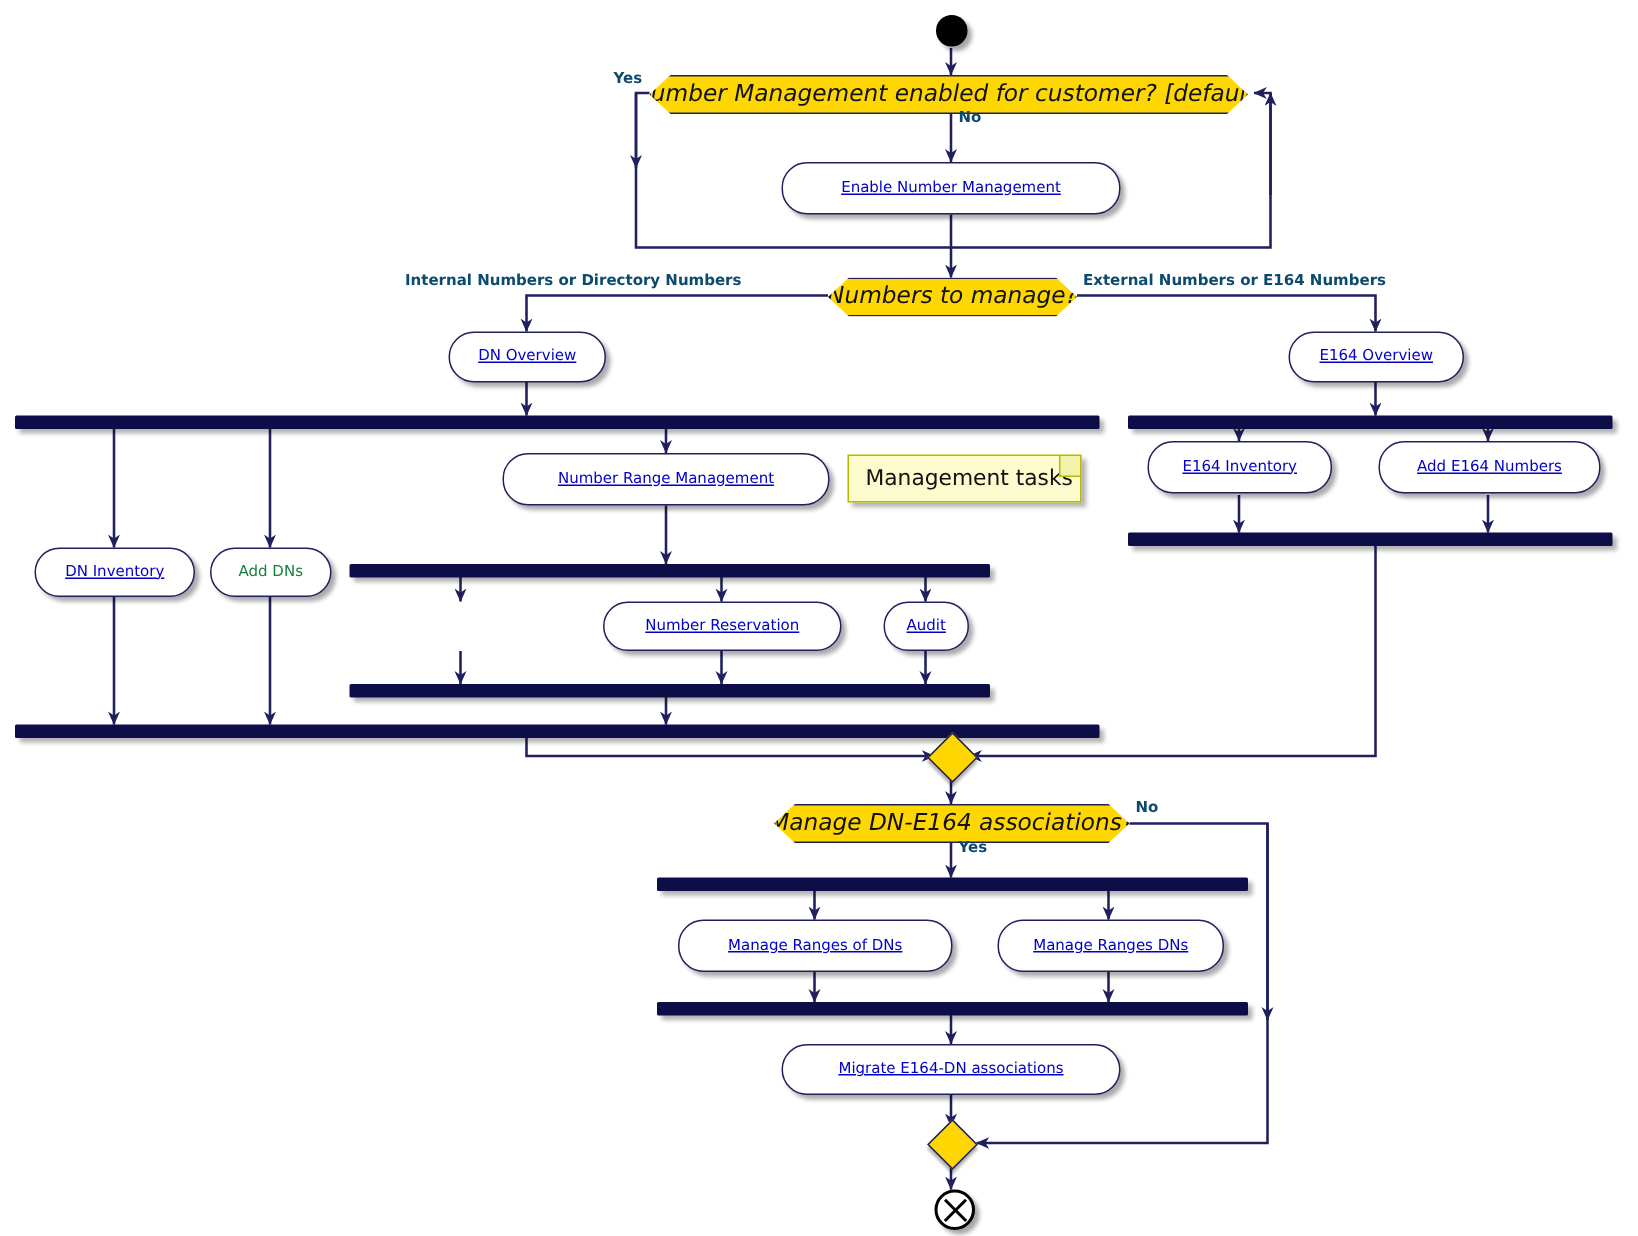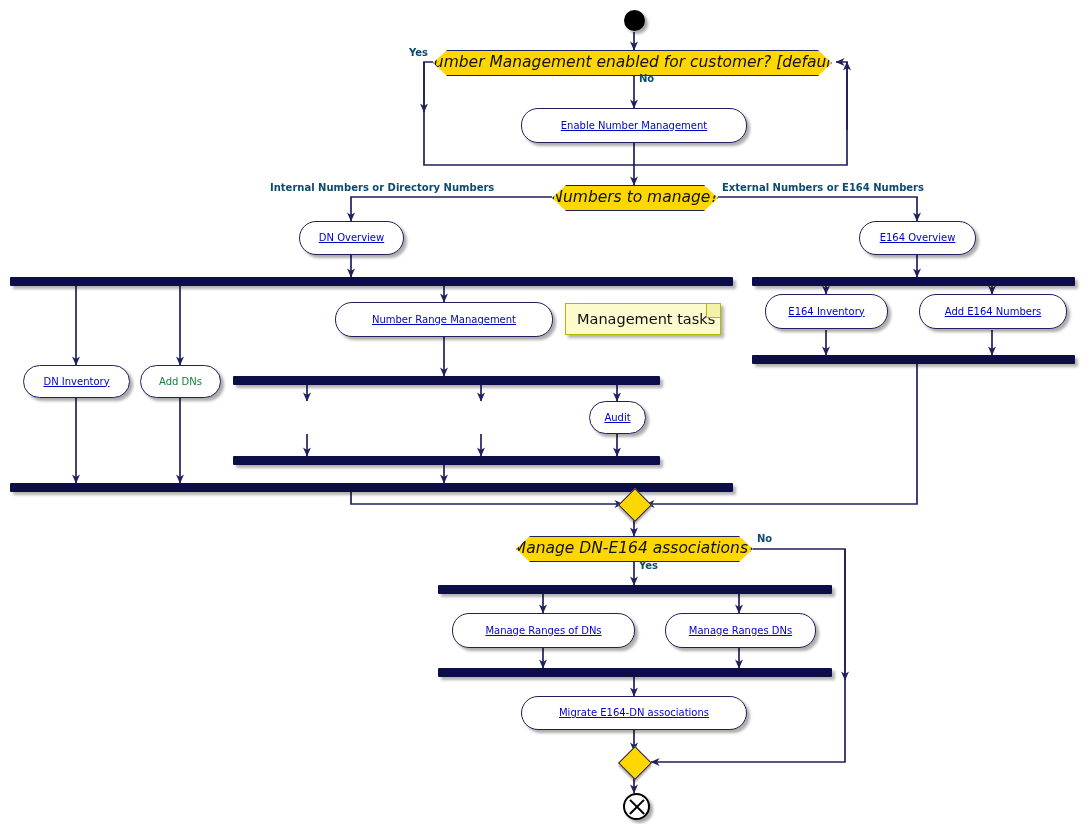--- a/index.html
+++ b/index.html
@@ -178,20 +178,23 @@
   <div class="act" style="left:335px;top:302px;width:218px;height:35px;">
     <span class="lbl">Number Range Management</span>
   </div>
 
   <div class="note" style="left:565px;top:303px;width:156px;height:32px;">
     <span class="lbl">Management tasks</span>
     <span class="fold"></span>
   </div>
 
   <div class="bar" style="left:233px;top:376px;width:427px;"></div>
+  <div class="act" style="left:402px;top:401px;width:159px;height:33px;">
+    <span class="lbl">Number Reservation</span>
+  </div>
   <div class="act" style="left:589px;top:401px;width:57px;height:33px;">
     <span class="lbl">Audit</span>
   </div>
   <div class="bar" style="left:233px;top:456px;width:427px;"></div>
 
   <div class="act" style="left:765px;top:294px;width:123px;height:35px;">
     <span class="lbl">E164 Inventory</span>
   </div>
   <div class="act" style="left:919px;top:294px;width:148px;height:35px;">
     <span class="lbl">Add E164 Numbers</span>

